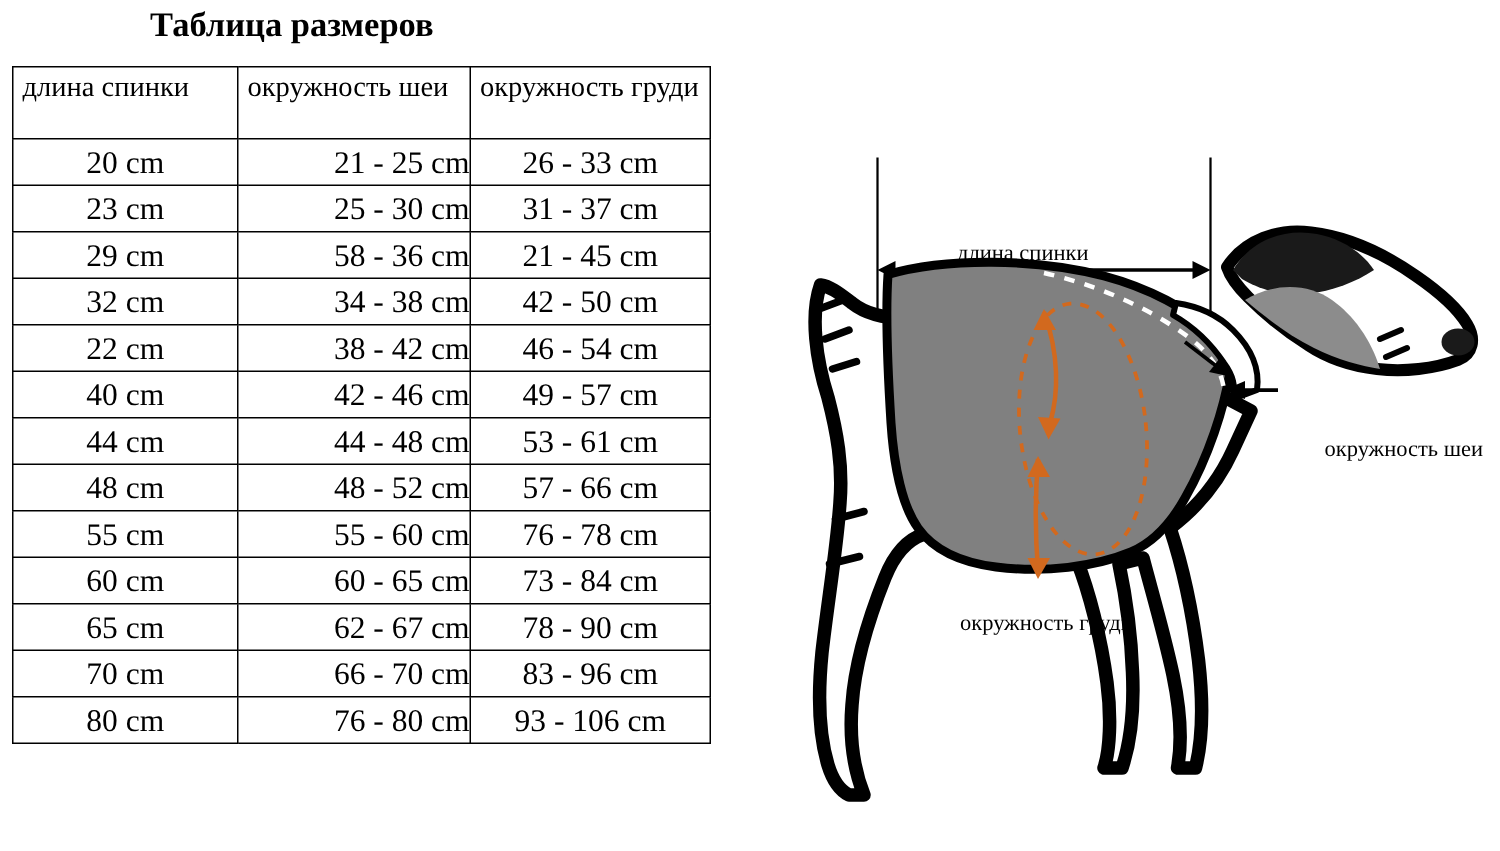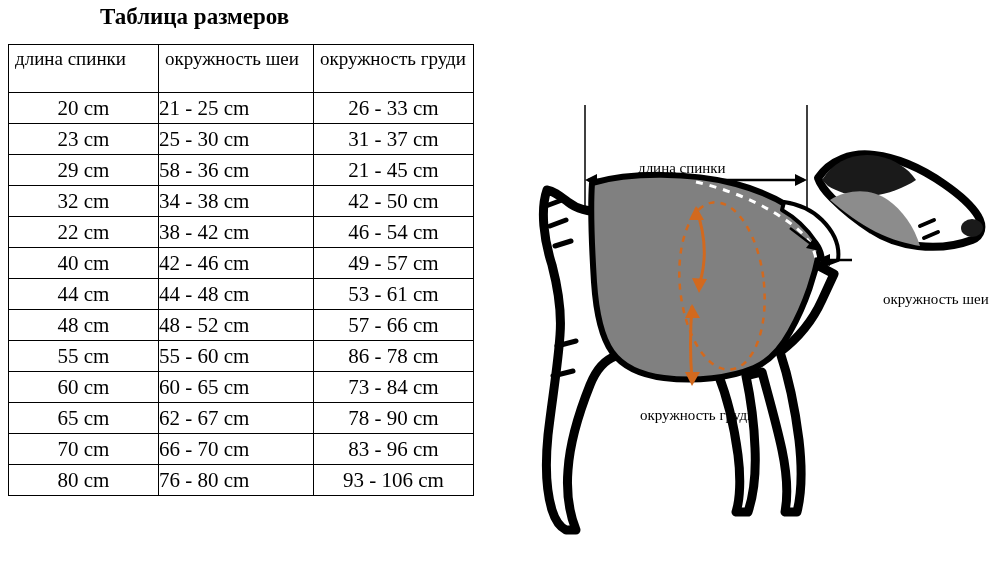--- a/index.html
+++ b/index.html
@@ -59,21 +59,21 @@
     font-size: 19px;
   }
   .col-back { width: 150px; }
   .col-neck { width: 155px; }
   .col-chest { width: 160px; }
 
   .size-table td {
     text-align: center;
   }
   .size-table td.c-back  { text-align: center; }
-  .size-table td.c-neck  { text-align: left; }
+  .size-table td.c-neck  { text-align: right; }
   .size-table td.c-chest { text-align: center; }
 
   
   .illus {
     position: absolute;
     left: 500px;
     top: 60px;
     width: 500px;
     height: 500px;
   }
@@ -137,21 +137,21 @@
         <td class="c-chest">53 - 61 cm</td>
       </tr>
       <tr>
         <td class="c-back">48 cm</td>
         <td class="c-neck">48 - 52 cm</td>
         <td class="c-chest">57 - 66 cm</td>
       </tr>
       <tr>
         <td class="c-back">55 cm</td>
         <td class="c-neck">55 - 60 cm</td>
-        <td class="c-chest">86 - 78 cm</td>
+        <td class="c-chest">76 - 78 cm</td>
       </tr>
       <tr>
         <td class="c-back">60 cm</td>
         <td class="c-neck">60 - 65 cm</td>
         <td class="c-chest">73 - 84 cm</td>
       </tr>
       <tr>
         <td class="c-back">65 cm</td>
         <td class="c-neck">62 - 67 cm</td>
         <td class="c-chest">78 - 90 cm</td>

